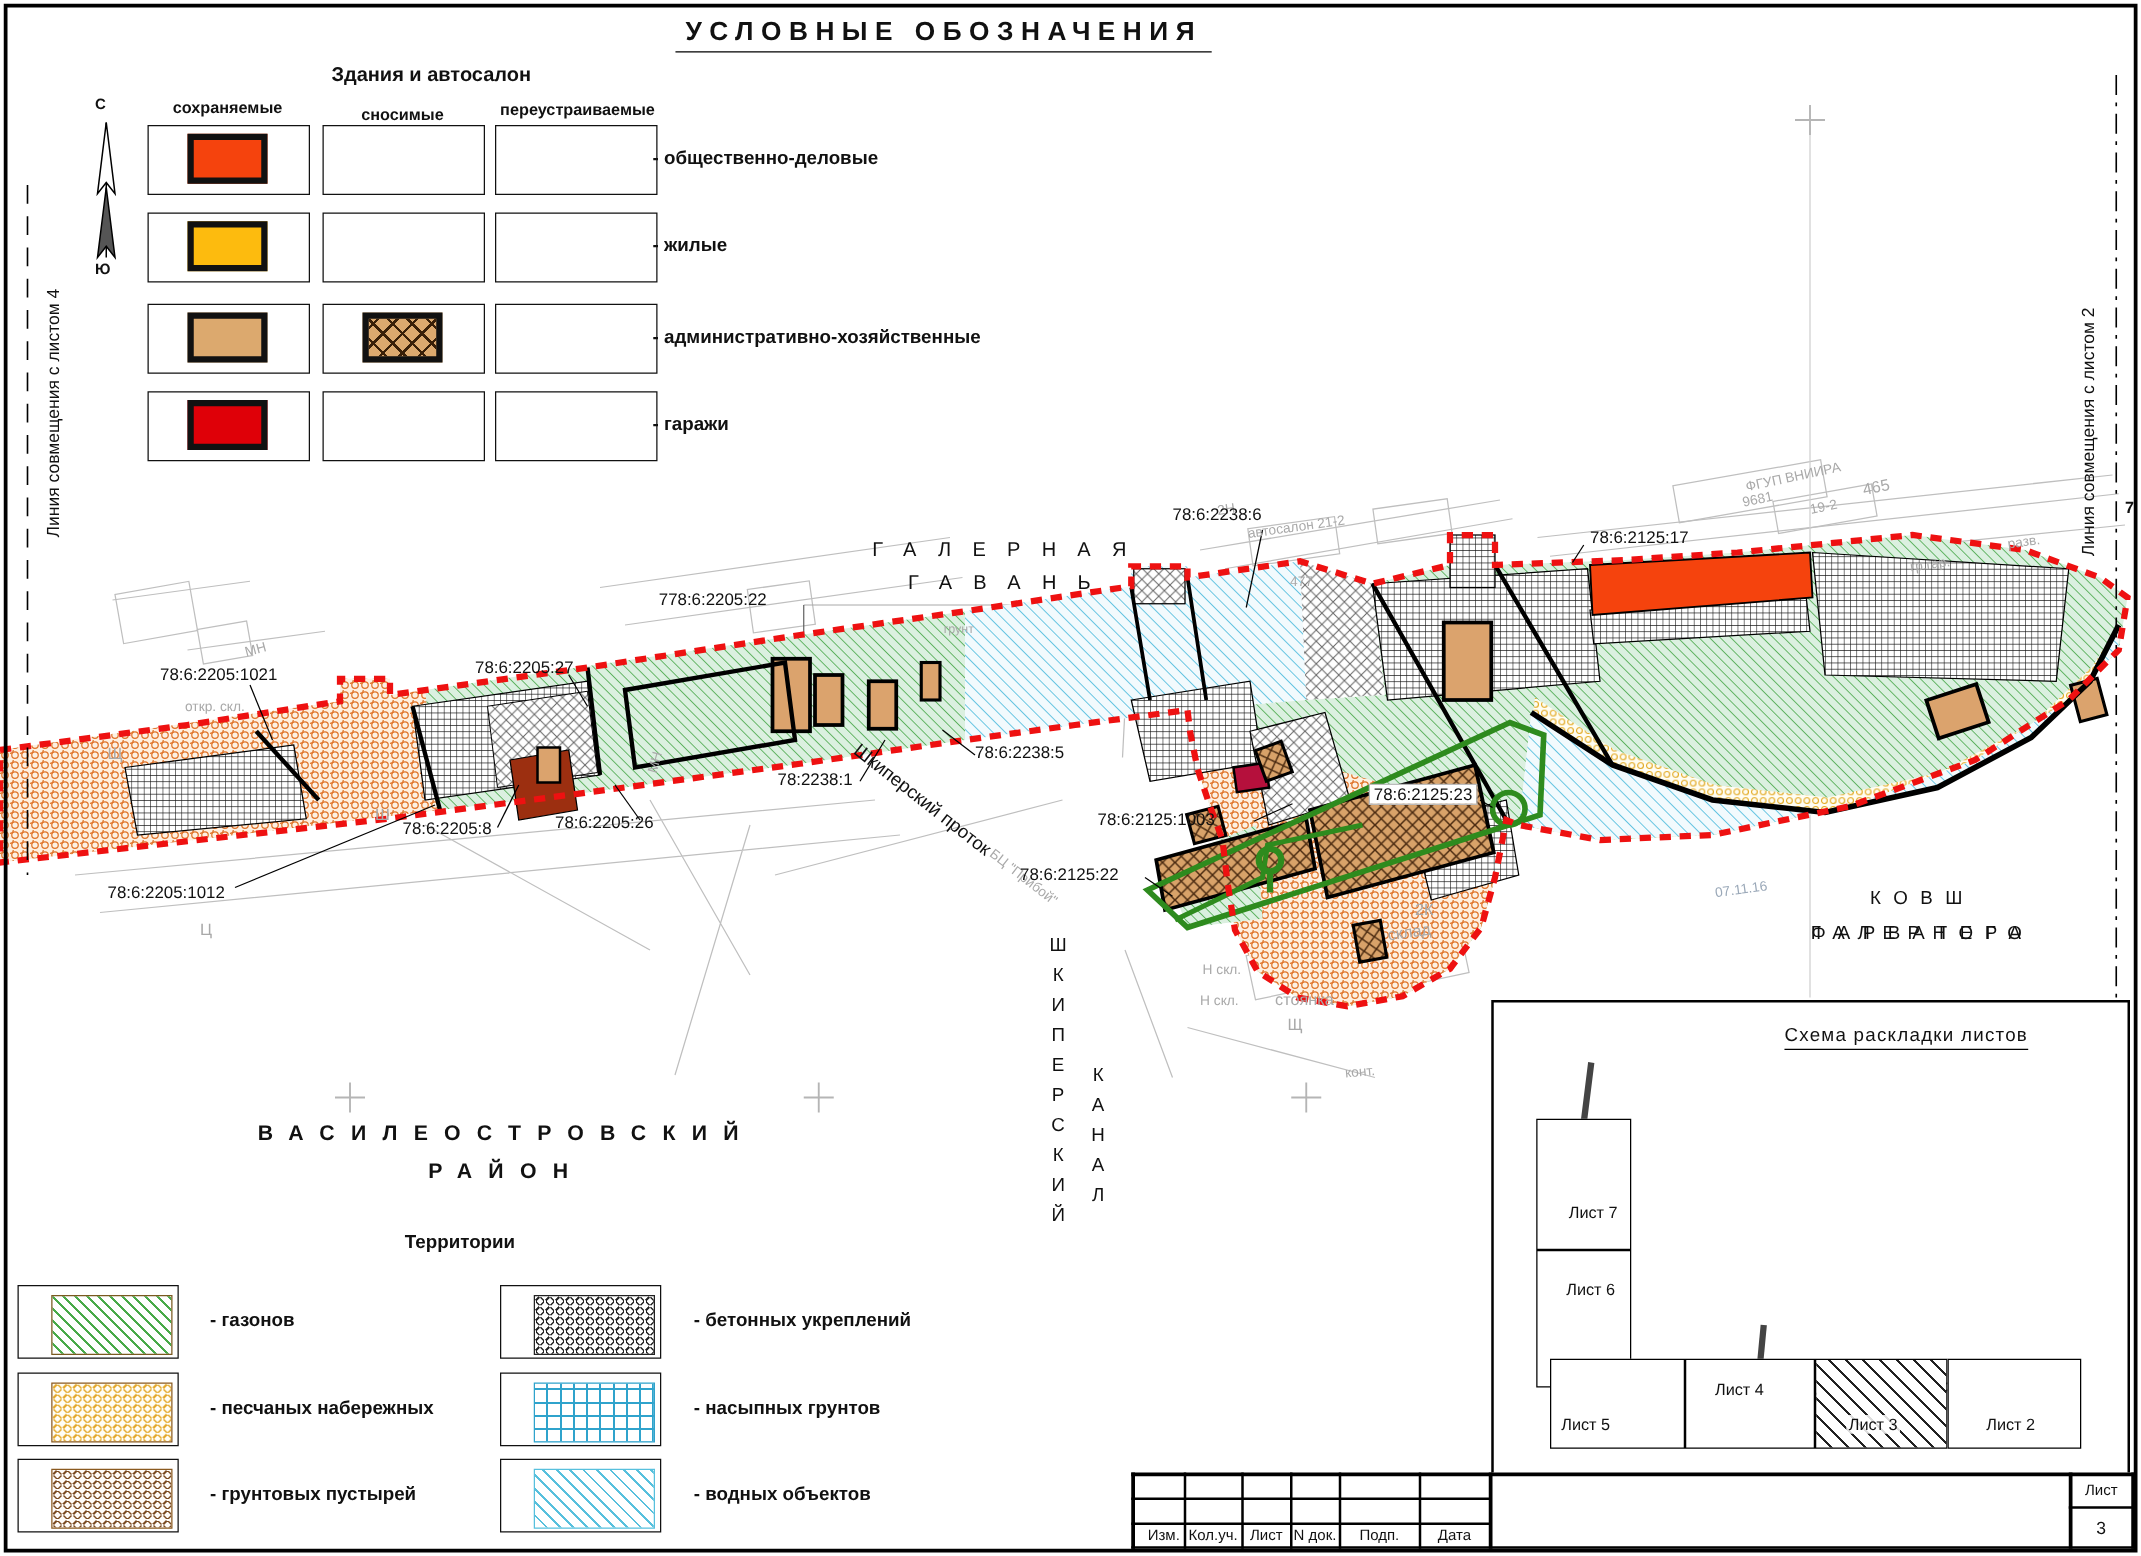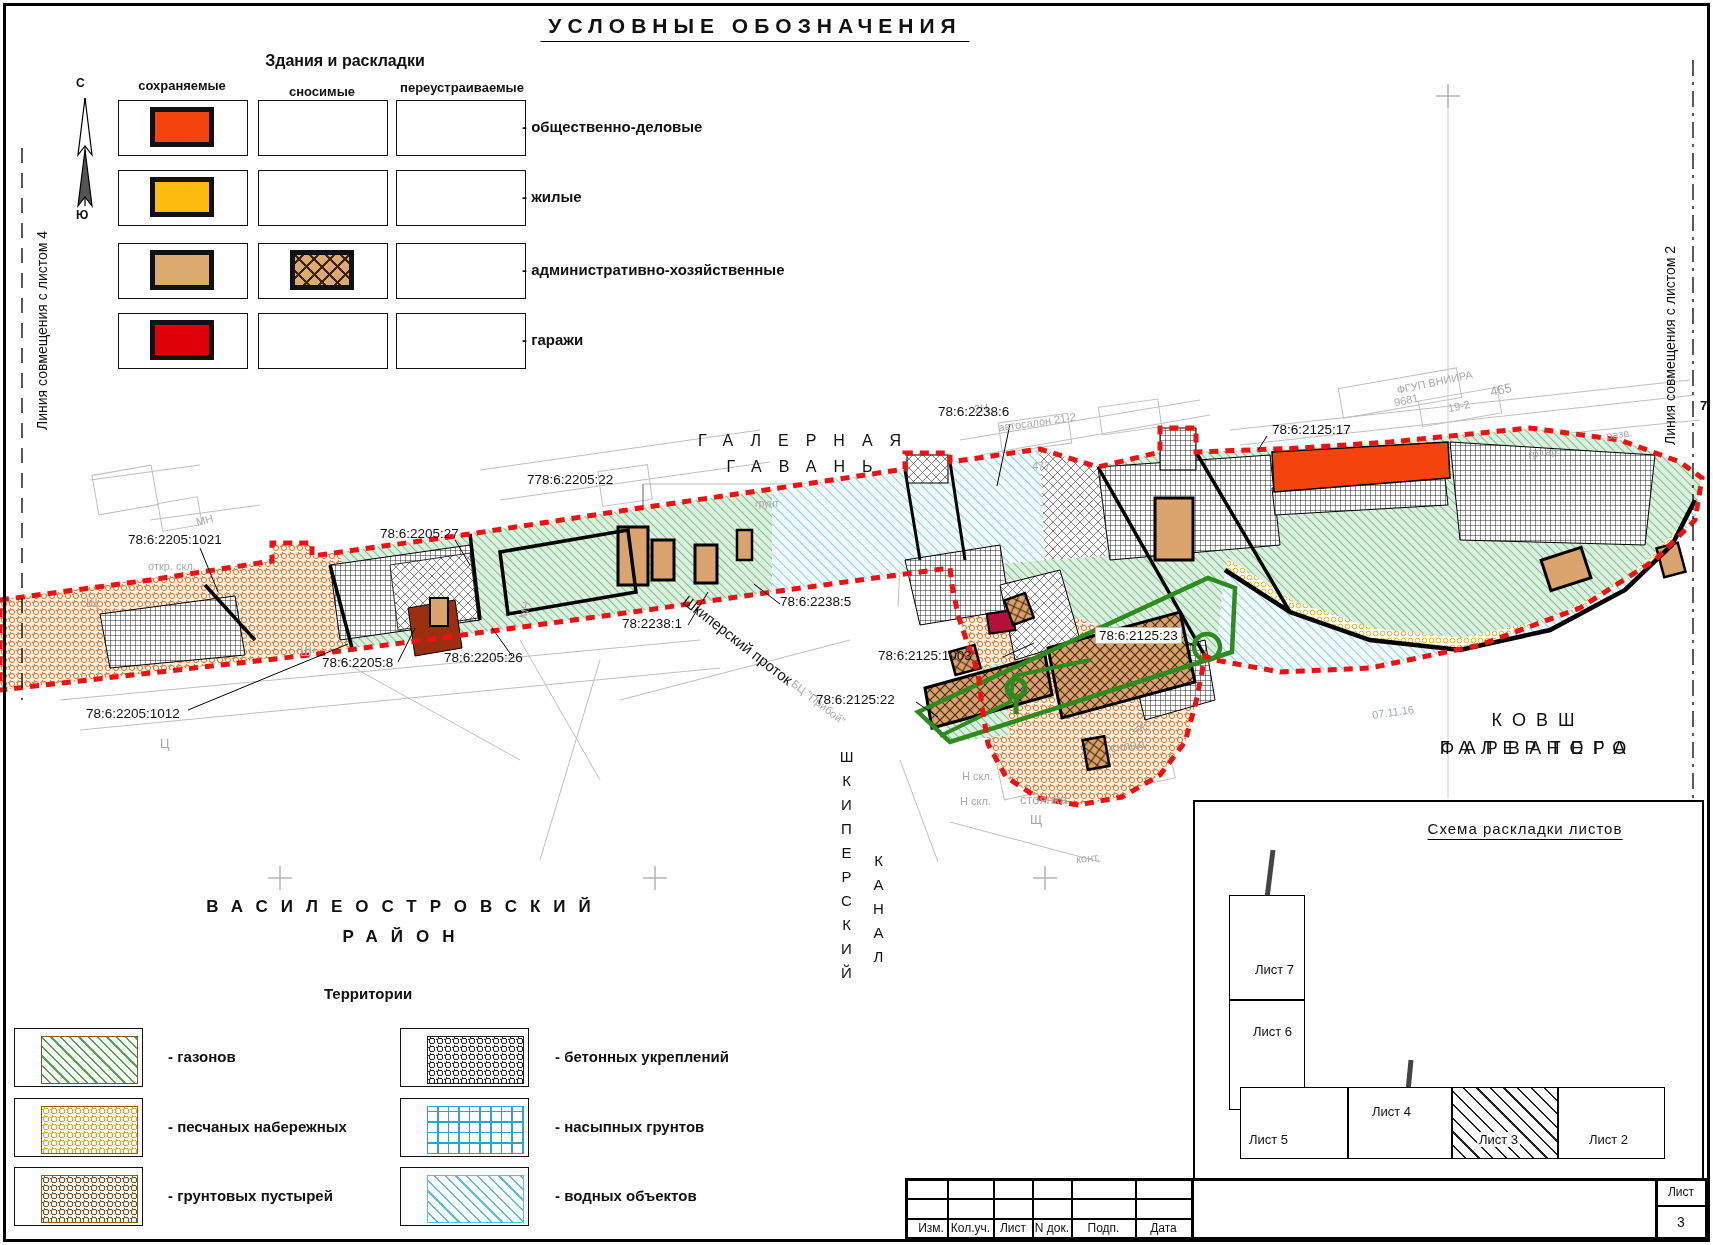--- a/index.html
+++ b/index.html
@@ -39,21 +39,21 @@
   .sw-black-honeycomb{background-color:#fff;
     background-image:radial-gradient(circle at 4px 4px,rgba(0,0,0,0) 2.1px,#222 2.2px 3.1px,rgba(0,0,0,0) 3.2px),
                      radial-gradient(circle at 0px 0px,rgba(0,0,0,0) 2.1px,#222 2.2px 3.1px,rgba(0,0,0,0) 3.2px);
     background-size:8px 8px;}
   
   .cad{position:absolute;font-size:13.5px;white-space:nowrap;z-index:12;}
   .cad.boxed{background:#fff;padding:0 3px;outline:1px solid #bbb;}
   .gt{position:absolute;font-size:11px;color:#a9a9a9;white-space:nowrap;z-index:6;}
   .place{position:absolute;white-space:nowrap;z-index:11;}
   .spaced{letter-spacing:17px;font-size:16px;}
-  .spaced2{letter-spacing:10px;font-size:18px;}
+  .spaced2{letter-spacing:10px;font-size:15px;}
   .spaced3{letter-spacing:13px;font-size:17px;}
   .vert{writing-mode:vertical-lr;text-orientation:upright;letter-spacing:7px;font-size:15px;z-index:11;}
   .vlabel{position:absolute;font-size:14px;white-space:nowrap;transform:rotate(-90deg);transform-origin:left top;z-index:12;}
   
   #scheme{position:absolute;left:1193px;top:800px;width:507px;height:378px;border:2px solid #000;background:#fff;z-index:15;}
   .shbox{position:absolute;border:1.6px solid #000;background:#fff;box-sizing:border-box;}
   .shbox.hatched{background:repeating-linear-gradient(45deg,#fff 0 8px,#222 8px 9.6px);}
   .shlabel{position:absolute;font-size:13px;white-space:nowrap;z-index:3;background:rgba(255,255,255,.85);padding:0 2px;}
   .scheme-title{position:absolute;left:330px;top:18px;transform:translateX(-50%);font-size:15px;letter-spacing:1px;border-bottom:1.2px solid #000;padding-bottom:2px;white-space:nowrap;}
   
@@ -215,21 +215,21 @@
       <line x1="85" y1="98" x2="85" y2="206" stroke="#000" stroke-width="1.2"></line>
       <polygon points="85,98 78,155 85,146 92,155" fill="#fff" stroke="#000" stroke-width="1.2"></polygon>
       <polygon points="85,150 78,206 85,197 92,206" fill="#555" stroke="#000" stroke-width="1.2"></polygon>
     </g>
   </svg>
 
   <div class="abs main-title center">УСЛОВНЫЕ  ОБОЗНАЧЕНИЯ</div>
   <div class="abs" style="left:76px;top:76px;font-size:12px;font-weight:bold;z-index:10;">С</div>
   <div class="abs" style="left:76px;top:208px;font-size:12px;font-weight:bold;z-index:10;">Ю</div>
 
-  <div class="abs sec-title center" style="left:345px;top:52px;">Здания и раскладки</div>
+  <div class="abs sec-title center" style="left:345px;top:52px;">Здания и автосалон</div>
   <div class="abs col-head center" style="left:182px;top:78px;">сохраняемые</div>
   <div class="abs col-head center" style="left:322px;top:84px;">сносимые</div>
   <div class="abs col-head center" style="left:462px;top:80px;">переустраиваемые</div>
 
   <div class="lbox" style="left:118px;top:100px;">
       <div class="sw" style="background-color: rgb(245, 67, 13);"></div>
     </div>
   <div class="lbox" style="left:258px;top:100px;"></div>
   <div class="lbox" style="left:396px;top:100px;"></div>
   <div class="lbox" style="left:118px;top:170px;">

